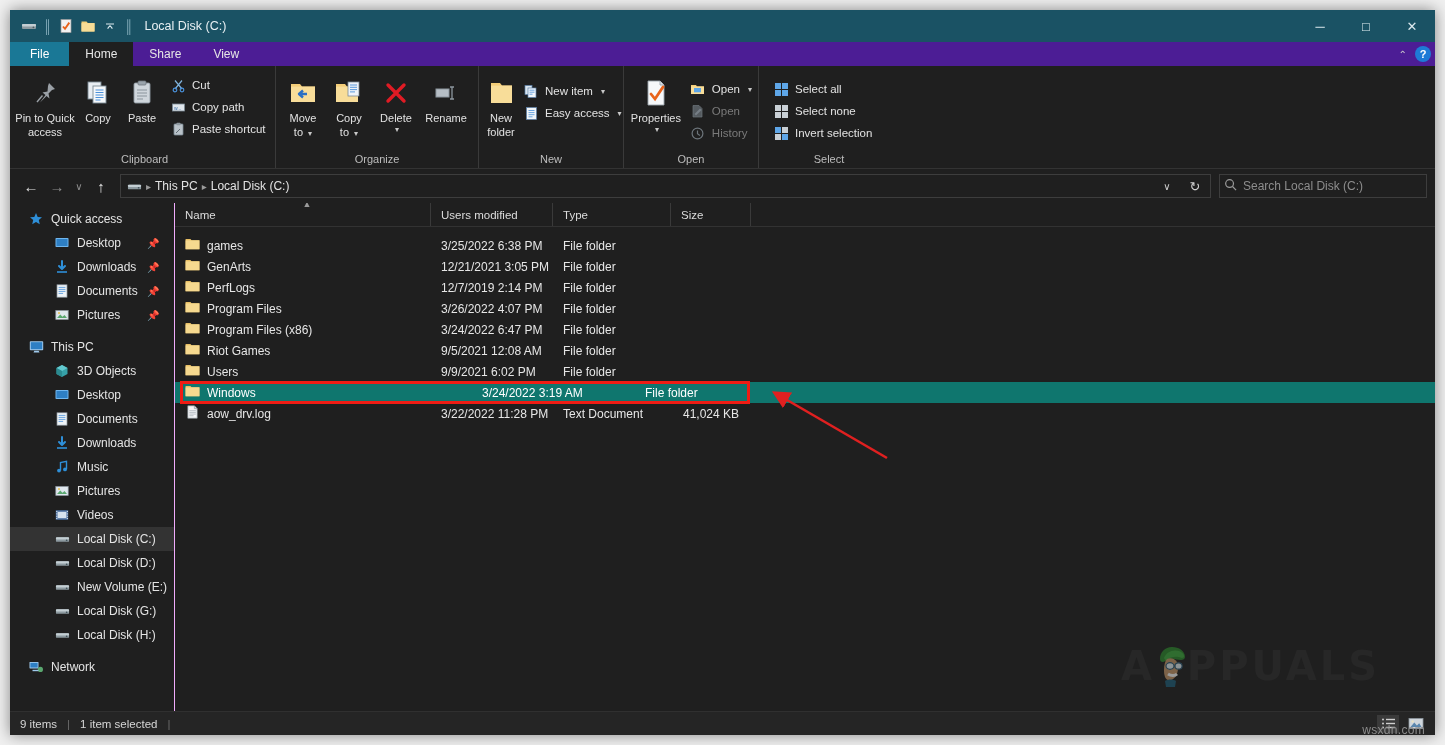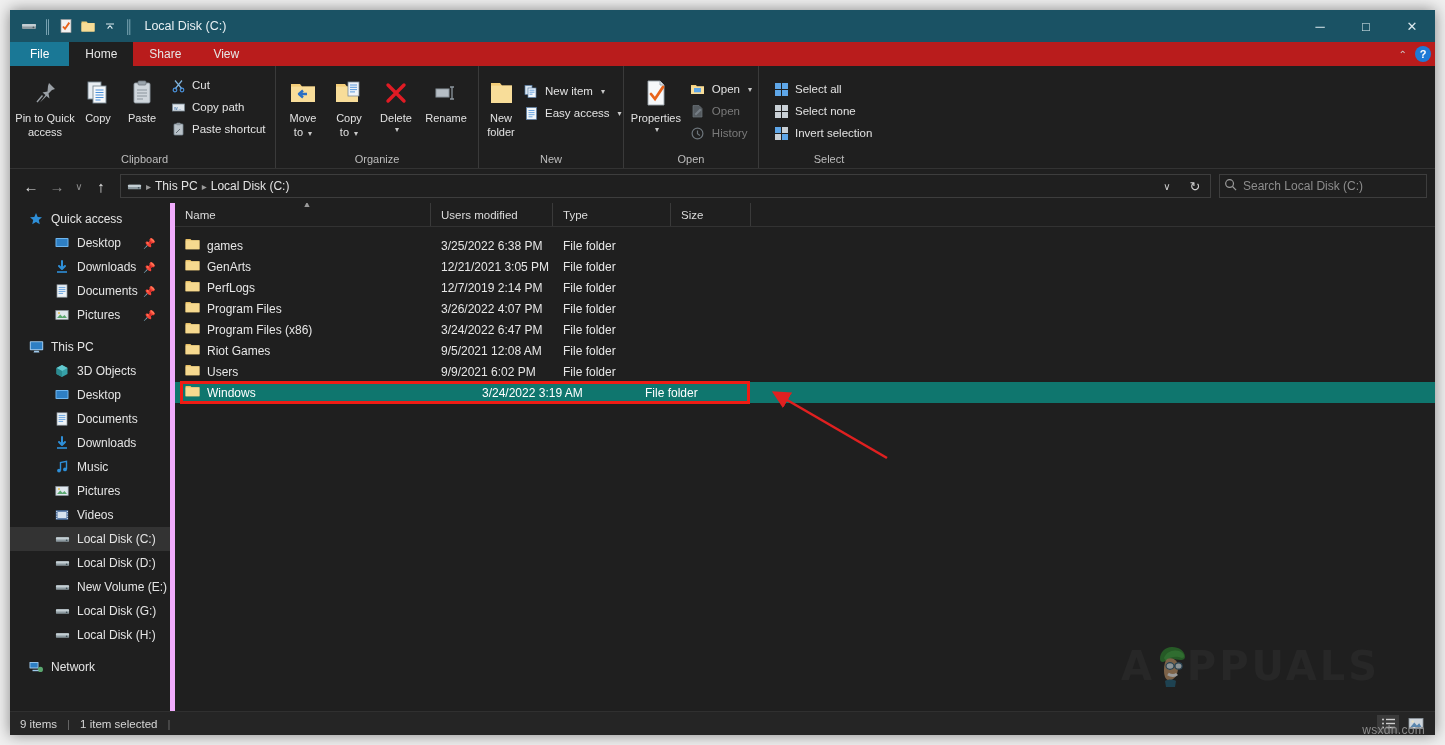--- a/index.html
+++ b/index.html
@@ -37,21 +37,21 @@
   }
   .wincontrols { position: absolute; right: 0; top: 0; display: flex; height: 32px; }
   .wc {
     width: 46px; height: 32px; display: flex;
     align-items: center; justify-content: center;
     color: #dce9ee; font-size: 13px;
   }
 
   
   #tabbar {
-    height: 24px; background: #b91c1c; display: flex;
+    height: 24px; background: #4c1d95; display: flex;
     align-items: stretch; flex: 0 0 24px; position: relative;
   }
   .tab {
     display: flex; align-items: center; padding: 0 16px;
     color: #e6e6e6; font-size: 12px;
   }
   .tab.file { background: #1a7896; color: #ffffff; padding: 0 20px; }
   .tab.active { background: #1f1f1f; }
   .tabbar-right {
     position: absolute; right: 4px; top: 0; height: 24px;
@@ -124,21 +124,21 @@
     display: flex; align-items: center; gap: 6px;
     padding: 0 4px; margin-left: 8px;
   }
   #searchbox .ph { color: #8d8d8d; font-size: 12px; }
 
   
   #body { flex: 1; display: flex; min-height: 0; background: #1f1f1f; }
 
   
   #sidebar {
-    width: 165px; background: #1f1f1f; border-right: 5px solid #f0abfc;
+    width: 165px; background: #1f1f1f; border-right: 1px solid #f0abfc;
     padding-top: 4px; overflow: hidden; position: relative;
   }
   .nav-item {
     height: 24px; display: flex; align-items: center;
     gap: 7px; padding-left: 18px; color: #e4e4e4; font-size: 12px;
     position: relative;
   }
   .nav-item.indent { padding-left: 44px; }
   .nav-item.root { padding-left: 18px; }
   .nav-item.selected { background: #333333; }
@@ -863,20 +863,35 @@
               <span><svg width="15" height="14" viewBox="0 0 16 14">
                   <path d="M0.6 1.6h5.2l1.2 1.5h8.4V12.6H0.6z" fill="#e8be63"></path>
                   <path d="M0.6 3.1h14.8V12.6H0.6z" fill="#f6d98f"></path>
                 </svg></span>
               <span>Windows</span>
             </div>
             <div class="cell" style="width:122px">3/24/2022 3:19 AM</div>
             <div class="cell" style="width:118px">File folder</div>
             <div class="cell right" style="width:80px"></div>
           </div>
+          <div class="row">
+            <div class="cell-name" style="width:256px">
+              <span><svg width="15" height="14" viewBox="0 0 16 14">
+                  <path d="M3 0.4h7l3 3V13.6H3z" fill="#f4f6f8" stroke="#8d979f" stroke-width="0.7"></path>
+                  <path d="M10 0.4v3h3" fill="#d9dfe5" stroke="#8d979f" stroke-width="0.7"></path>
+                  <g stroke="#9aa4ac" stroke-width="0.7">
+                    <path d="M4.6 5.6h7M4.6 7.4h7M4.6 9.2h7M4.6 11h4.5"></path>
+                  </g>
+                </svg></span>
+              <span>aow_drv.log</span>
+            </div>
+            <div class="cell" style="width:122px">3/22/2022 11:28 PM</div>
+            <div class="cell" style="width:118px">Text Document</div>
+            <div class="cell right" style="width:80px">41,024 KB</div>
+          </div>
         </div>
 
       <div id="redbox" style="left:5px; top:178px; width:570px; height:23px;"></div>
 
       <svg id="arrow-svg" width="760" height="520">
         <defs>
           <marker id="arrowhead" markerWidth="7" markerHeight="7" refX="5.6" refY="3.5" orient="auto">
             <polygon points="0 0, 7 3.5, 0 7" fill="#e02020"></polygon>
           </marker>
         </defs>

